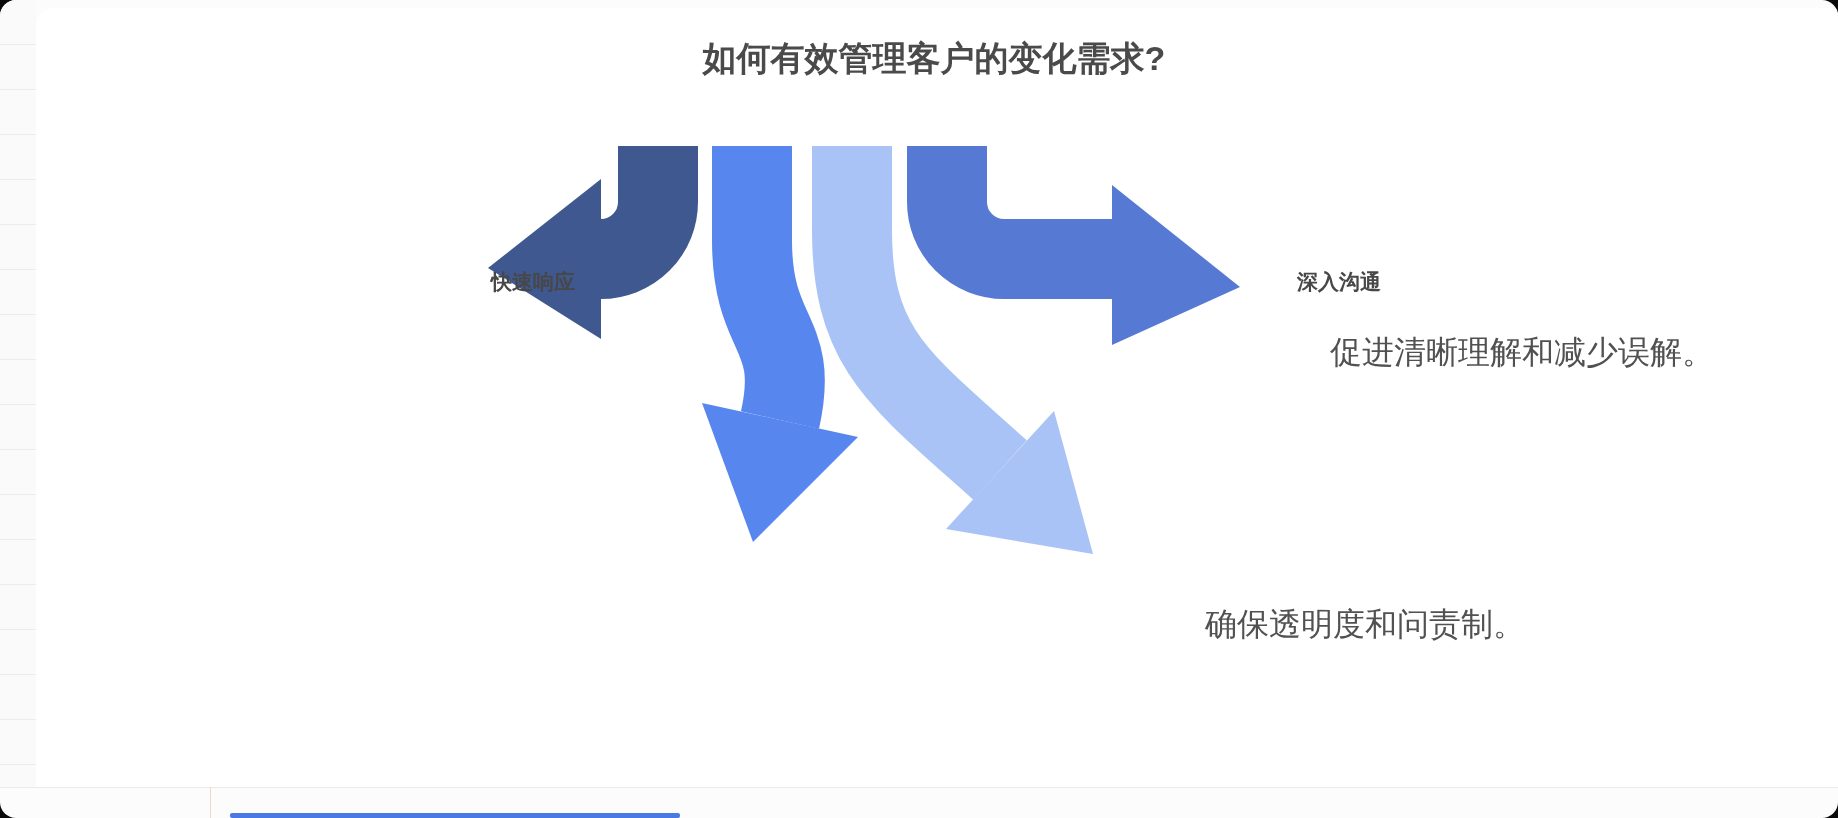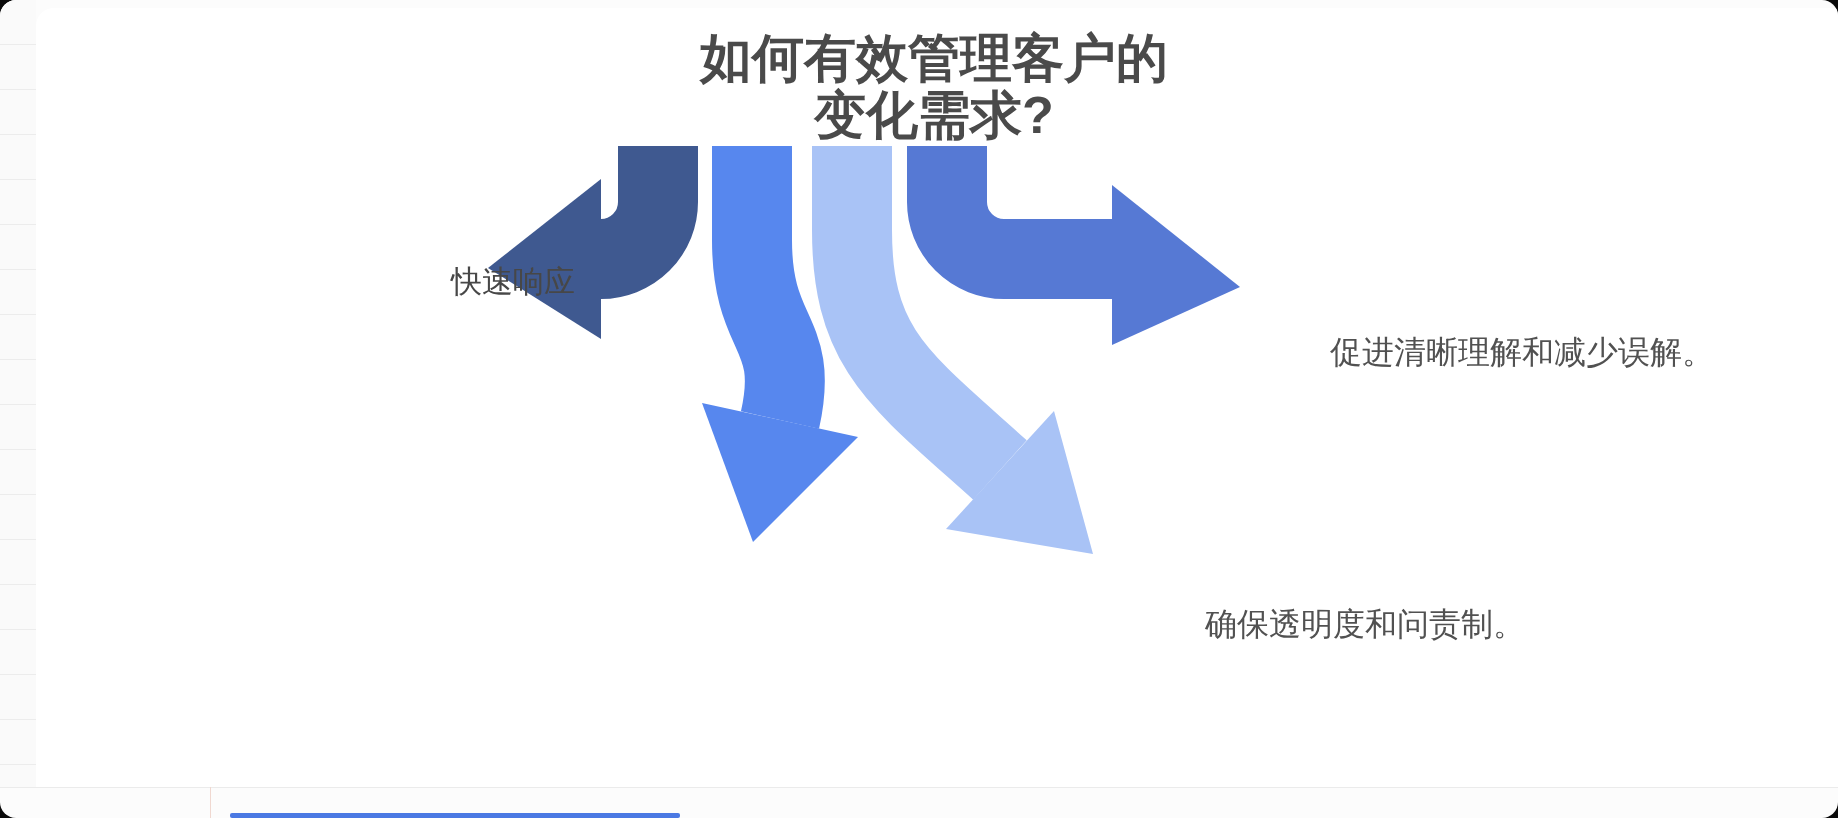--- a/index.html
+++ b/index.html
@@ -23,25 +23,25 @@
     position:absolute;left:0;top:787px;width:100%;height:1px;background:#ebebeb;
   }
   .pink-line{
     position:absolute;left:210px;top:787px;width:1px;height:31px;background:#f0d8d0;
   }
   .accent-bar{
     position:absolute;left:230px;top:813px;width:450px;height:5px;border-radius:2px;
   }
   .diagram-title{
     position:absolute;left:678px;top:30px;width:512px;
-    font-size:52px;line-height:57px;font-weight:bold;color:#4a4a4a;
+    font-size:34px;line-height:57px;font-weight:bold;color:#4a4a4a;
     text-align:center;word-break:break-all;
   }
   .sec-title{
-    position:absolute;font-size:31px;line-height:36px;font-weight:normal;color:#474747;
+    position:absolute;font-size:21px;line-height:36px;font-weight:bold;color:#474747;
     word-break:break-all;
   }
   .sec-body{
     position:absolute;font-size:32px;line-height:44px;color:#515151;
     word-break:break-all;
   }
   .t-left {left:275px; top:264px; width:300px; text-align:right;}
   .b-left {left:118px; top:320px; width:422px; text-align:center;}
   .t-right{left:1297px; top:264px; width:400px; text-align:left;}
   .b-right{left:1264px; top:330px; width:450px; text-align:right;}
@@ -85,18 +85,19 @@
     </g>
 
     <g>
       <path class="arrow-band" d="M 947 146 L 947 202 A 57 57 0 0 0 1004 259 L 1112 259" stroke="#5679d4"></path>
       <polygon points="1240,287 1112,185 1112,345" fill="#5679d4"></polygon>
     </g>
   </svg>
 
   <div class="sec-title t-left">快速响应</div>
 
+  <div class="sec-title t-right">深入沟通</div>
   <div class="sec-body  b-right">促进清晰理解和减少误解。</div>
 
 
   <div class="sec-body  b-bright">确保透明度和问责制。</div>
 
 </div>
 
 </body></html>

